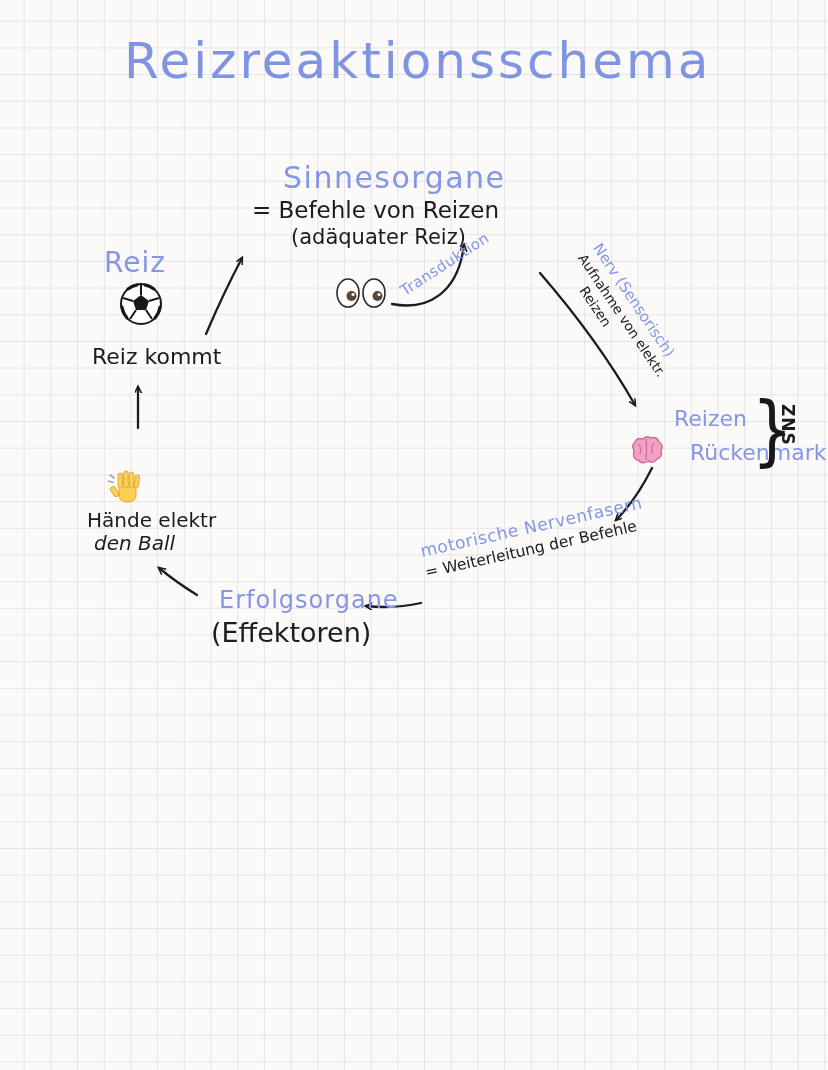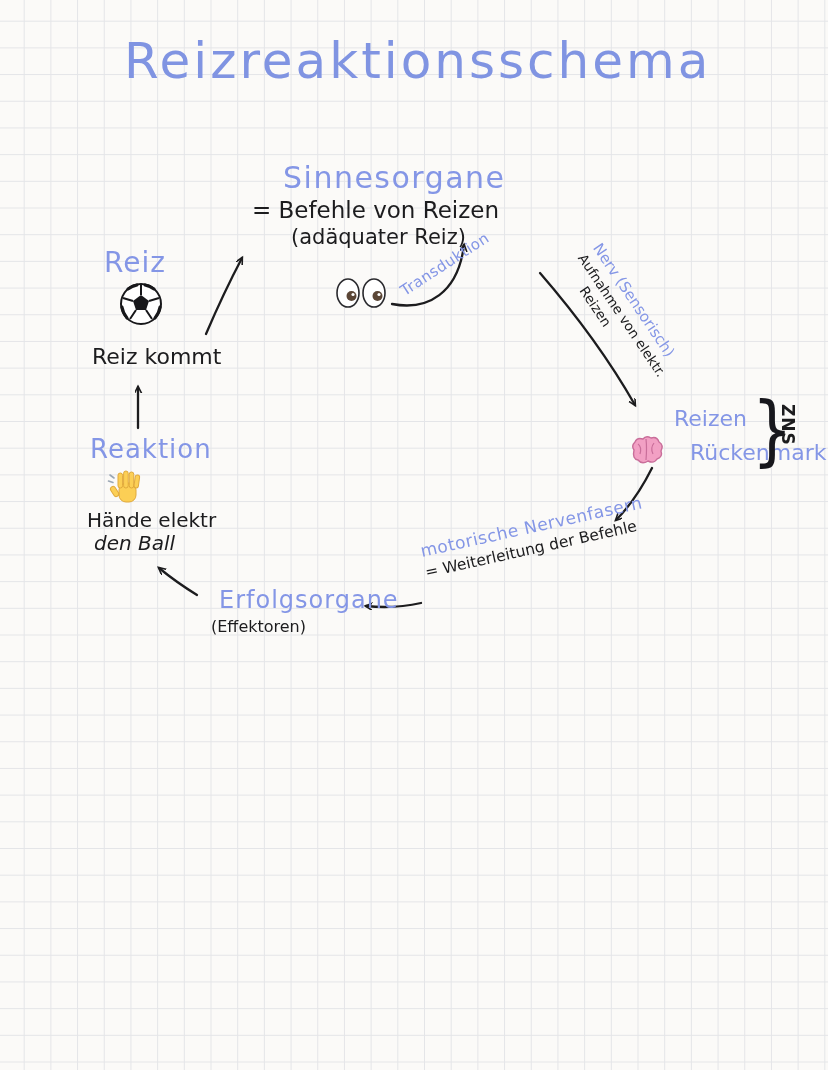--- a/index.html
+++ b/index.html
@@ -38,21 +38,21 @@
   .reiz-h{left:104px;top:246px;font-size:28px;letter-spacing:1px;}
   .reiz-cap{left:92px;top:344px;font-size:22px;}
 
   
   .reakt-h{left:90px;top:434px;font-size:26px;letter-spacing:1px;}
   .reakt-c1{left:87px;top:508px;font-size:20px;}
   .reakt-c2{left:94px;top:531px;font-size:20px;font-style:italic;}
 
   
   .erfolg-h{left:219px;top:586px;font-size:24px;letter-spacing:1px;}
-  .erfolg-c{left:211px;top:617px;font-size:16px;text-align:center;}
+  .erfolg-c{left:211px;top:617px;font-size:27px;text-align:center;}
 
   
   .gehirn-l1{left:674px;top:406px;font-size:22px;}
   .gehirn-l2{left:666px;top:440px;font-size:22px;padding-left:24px;}
   .zns-brace{left:748px;top:392px;font-size:76px;font-weight:400;line-height:1;transform:scaleX(0.85);color:#17171c;}
   .zns-label{left:798px;top:404px;font-size:17px;font-weight:700;transform:rotate(90deg);transform-origin:0 0;letter-spacing:1px;}
 
   
   .sens-block{left:604px;top:240px;transform:rotate(56deg);transform-origin:0 0;text-align:left;line-height:1.25;}
   .sens-block .l1{font-size:15px;}
@@ -118,21 +118,20 @@
   <span class="icon ball-icon">
     <svg width="46" height="46" viewBox="0 0 46 46">
       <circle cx="23" cy="23" r="20" fill="#fff" stroke="#17171a" stroke-width="2"></circle>
       <polygon points="23,14 31,20 28,29 18,29 15,20" fill="#17171a"></polygon>
       <path d="M23 14 L23 4 M31 20 L41 17 M28 29 L34 38 M18 29 L12 38 M15 20 L5 17" stroke="#17171a" stroke-width="2" fill="none"></path>
       <path d="M10 8 Q14 5 19 4 M36 8 Q32 5 27 4 M4 26 Q5 32 9 37 M42 26 Q41 32 37 37" stroke="#17171a" stroke-width="3" fill="none" stroke-linecap="round"></path>
     </svg>
   </span>
   <div class="abs ink reiz-cap">Reiz kommt</div>
 
-  <div class="abs blue reakt-h">Reaktion</div>
   <span class="icon hand-icon">
     <svg width="42" height="42" viewBox="0 0 42 42">
       <g fill="#fccf55" stroke="#e0a93c" stroke-width="1">
         <rect x="13" y="15" width="17" height="19" rx="7"></rect>
         <rect x="12" y="5" width="4.6" height="15" rx="2.3"></rect>
         <rect x="17.6" y="3" width="4.6" height="17" rx="2.3"></rect>
         <rect x="23.2" y="4" width="4.6" height="16" rx="2.3"></rect>
         <rect x="28.6" y="7" width="4.4" height="13" rx="2.2" transform="rotate(8 30.8 13.5)"></rect>
         <rect x="6" y="18" width="5.2" height="11" rx="2.6" transform="rotate(-32 8.6 23.5)"></rect>
       </g>

